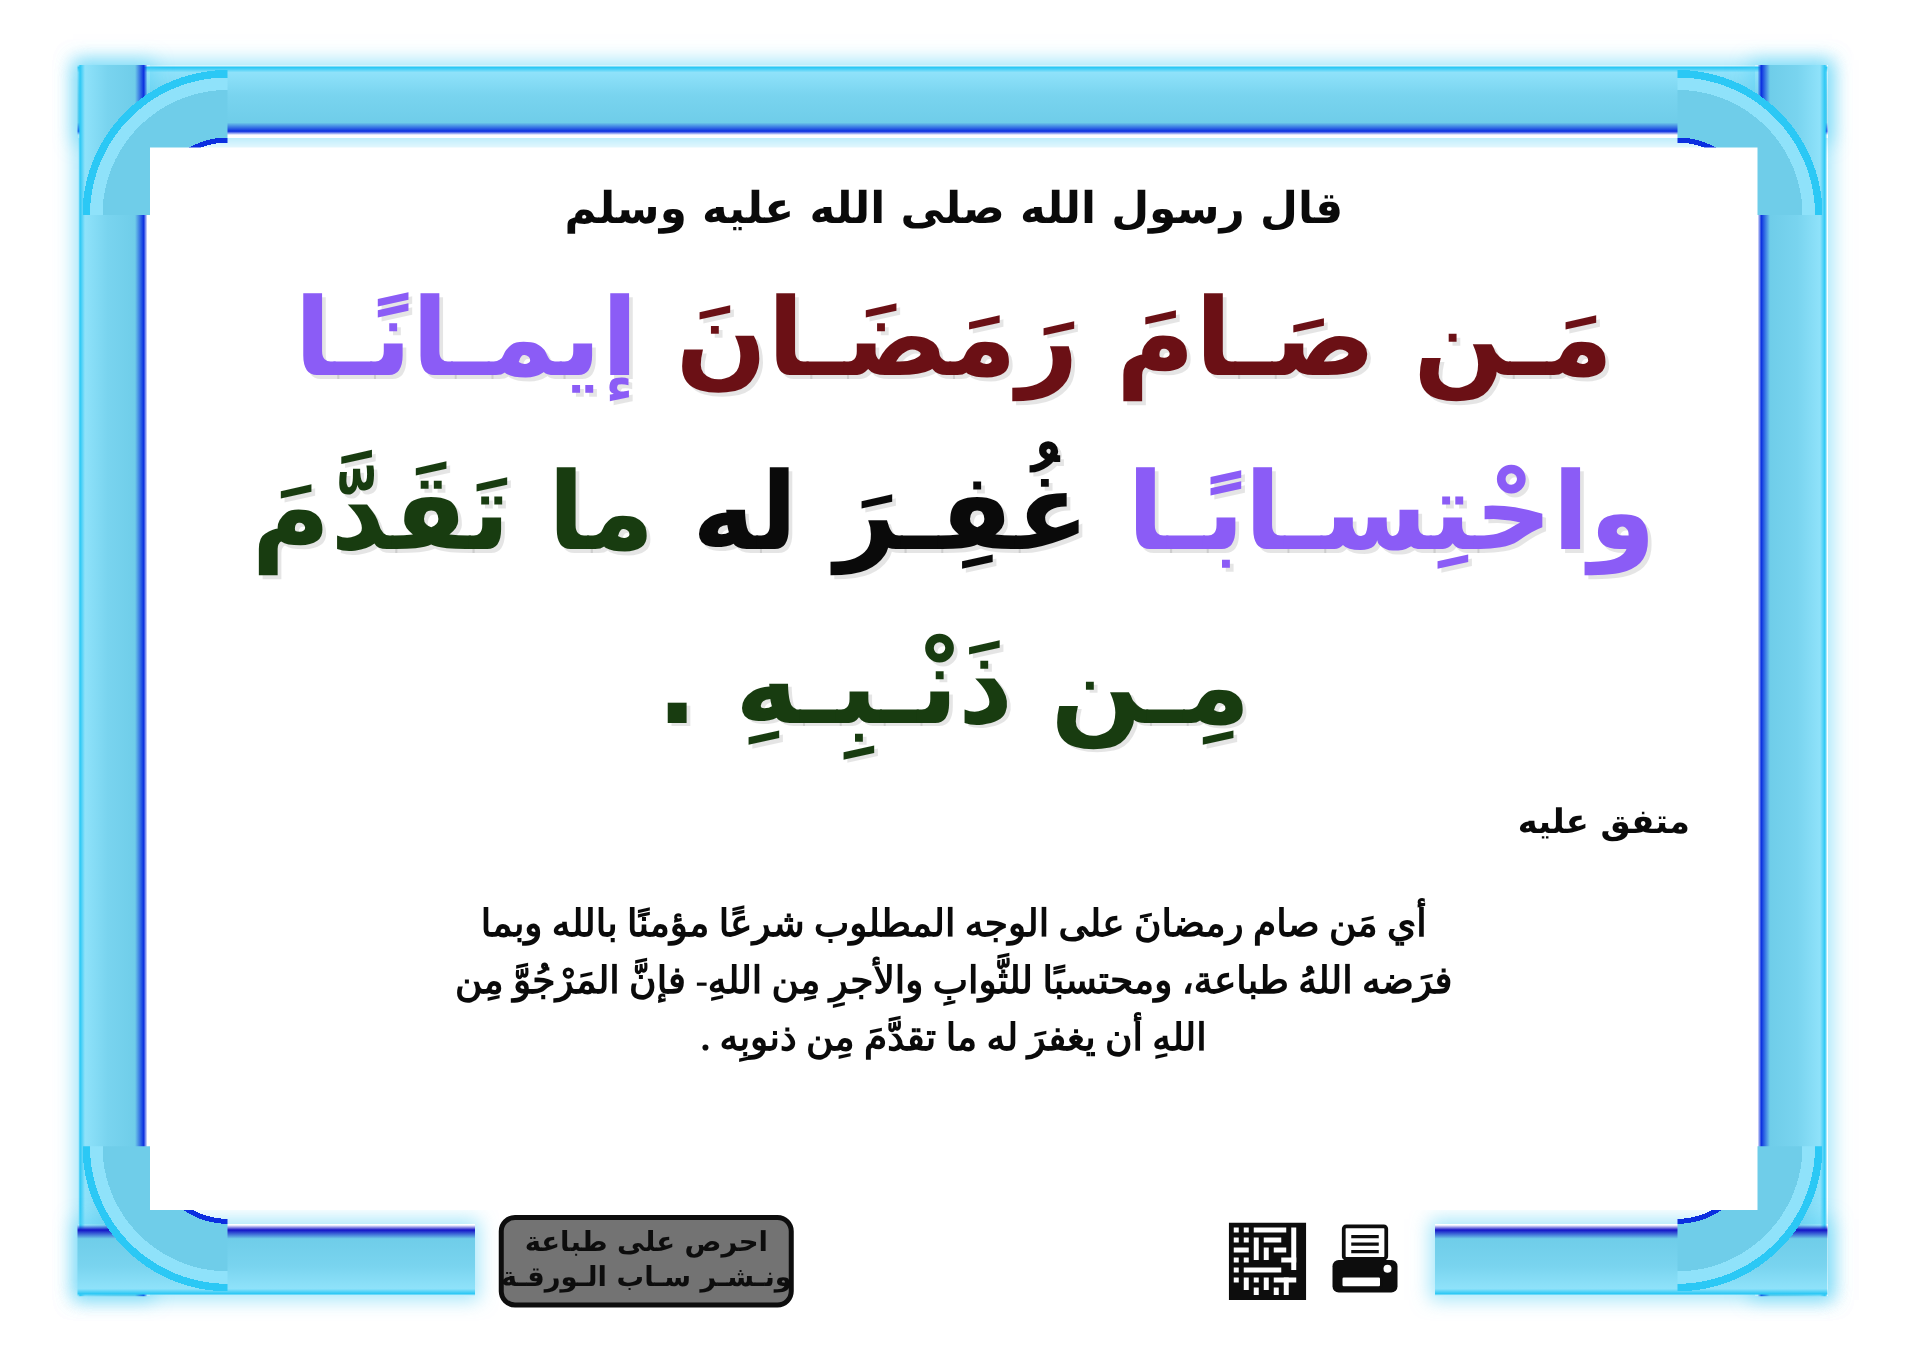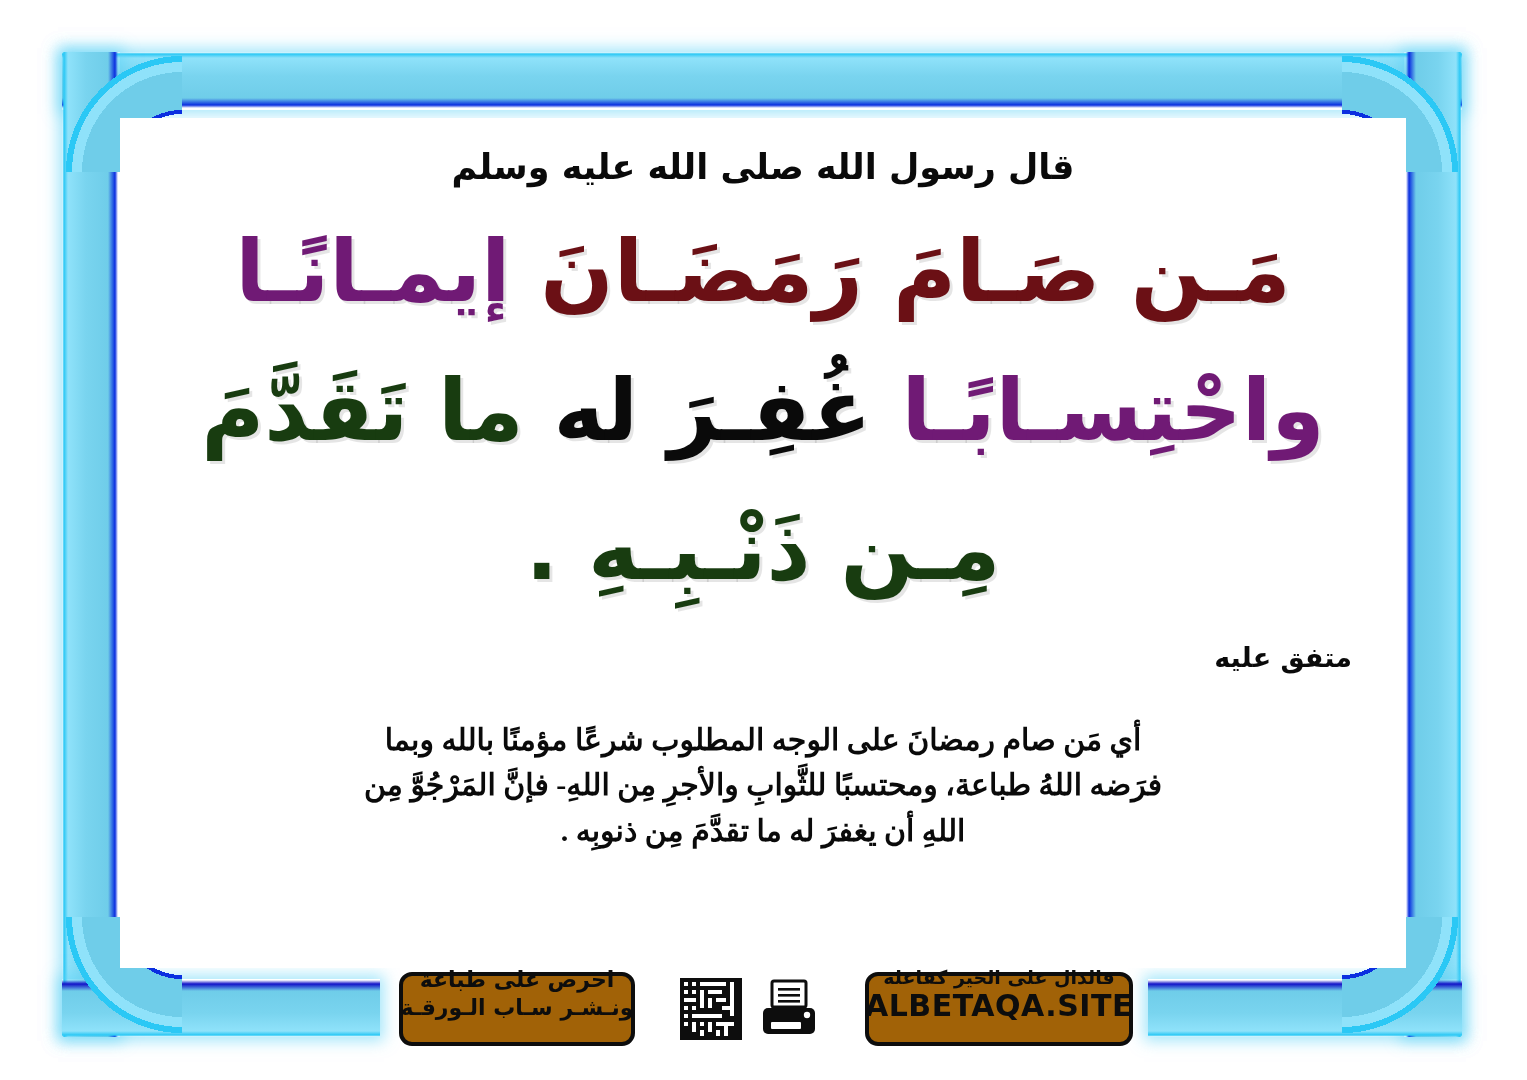--- a/index.html
+++ b/index.html
@@ -130,21 +130,21 @@
     line-height: 1.62;
     white-space: nowrap;
   }
   #hadith .ln {
     display: block;
     text-shadow: 3px 3px 0 rgba(0,0,0,0.10);
   }
   #hadith .ln.l3 { text-align: center; padding-right: 0; }
 
   .c-red   { color: #6b1015; text-align: right; }
-  .c-navy  { color: #701a75; }
+  .c-navy  { color: #8b5cf6; }
   .c-black { color: #0a0a0a; }
   .c-green { color: #183c10; }
 
   
   #source {
     margin: 0;
     padding: 22px 54px 0 0;
     text-align: right;
     direction: rtl;
     font-family: "DejaVu Sans", "Liberation Sans", sans-serif;
@@ -177,26 +177,26 @@
     display: flex;
     flex-direction: row-reverse;   
     align-items: center;
     justify-content: space-between;
     direction: rtl;
   }
 
   .foot-box {
     border: 4px solid #0d0d0d;
     border-radius: 13px;
-    background: #a16207;
+    background: #737373;
     box-sizing: border-box;
     display: flex;
     flex-direction: column;
     align-items: center;
-    justify-content: flex-end;
+    justify-content: center;
     padding: 20px 14px;
     height: 74px;
   }
   #foot-right { width: 236px; }
   #foot-left  { width: 268px; }
 
   .foot-line {
     font-family: "DejaVu Sans", "Liberation Sans", sans-serif;
     font-weight: 700;
     font-size: 22px;
@@ -327,20 +327,16 @@
         <rect x="20" y="22" width="22" height="2.6" fill="#0d0d0d"></rect>
 
         <rect x="5" y="30" width="52" height="26" rx="5" fill="#0d0d0d"></rect>
         <circle cx="49" cy="37" r="3.2" fill="#ffffff"></circle>
 
         <rect x="12" y="43" width="32" height="9" rx="2" fill="#ffffff" stroke="#0d0d0d" stroke-width="2"></rect>
       </svg>
 
     </div>
 
-    <div class="foot-box" id="foot-left">
-      <div class="foot-line foot-ar-sm">فالدال على الخير كفاعله</div>
-      <div class="foot-url">ALBETAQA.SITE</div>
-    </div>
 
   </div>
 
 </div>
 
 </body></html>

